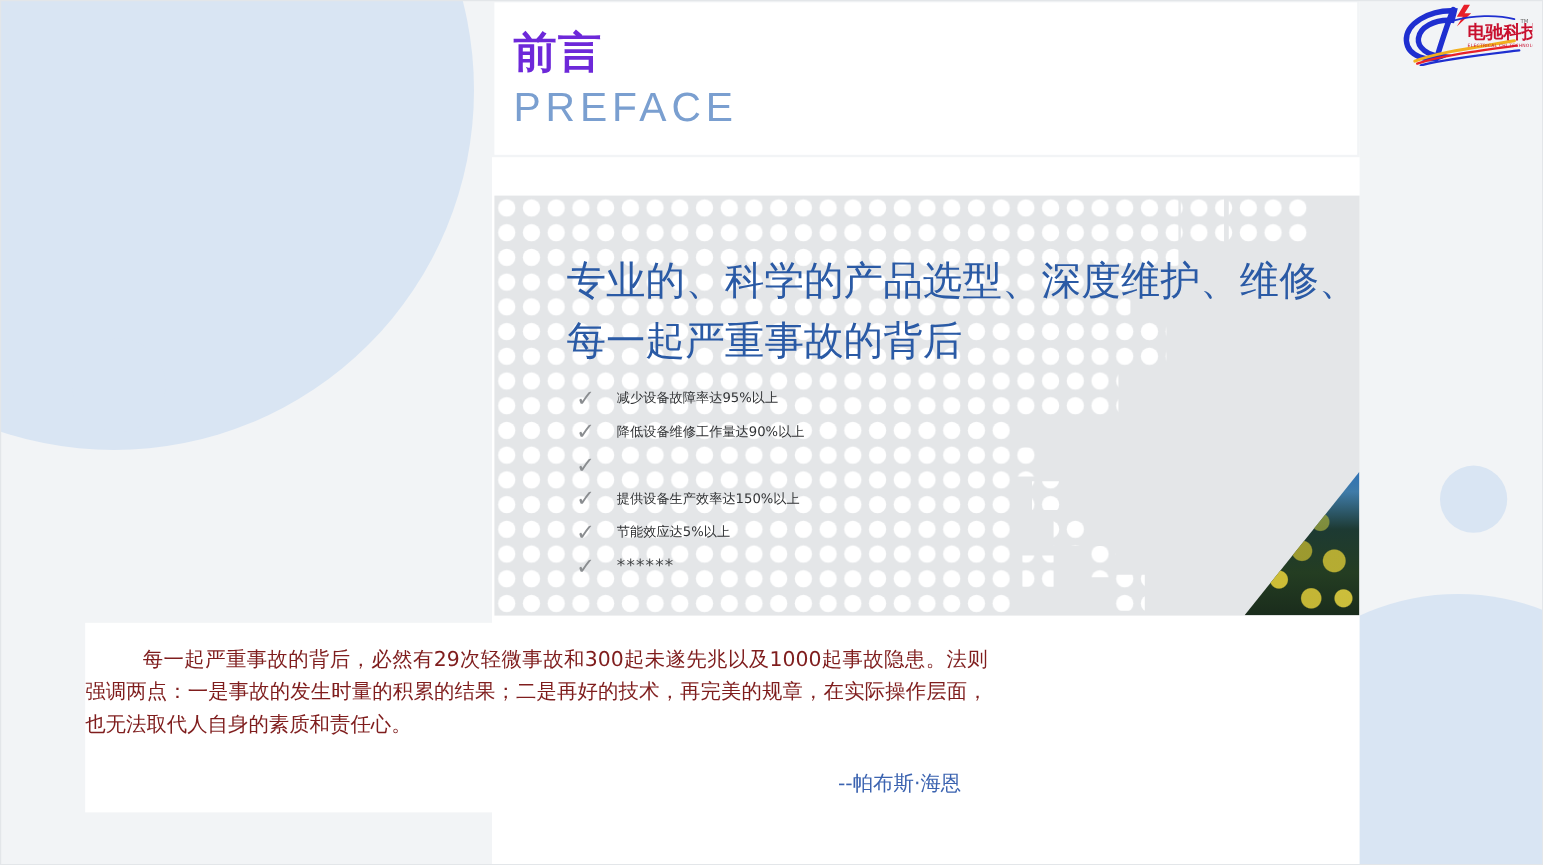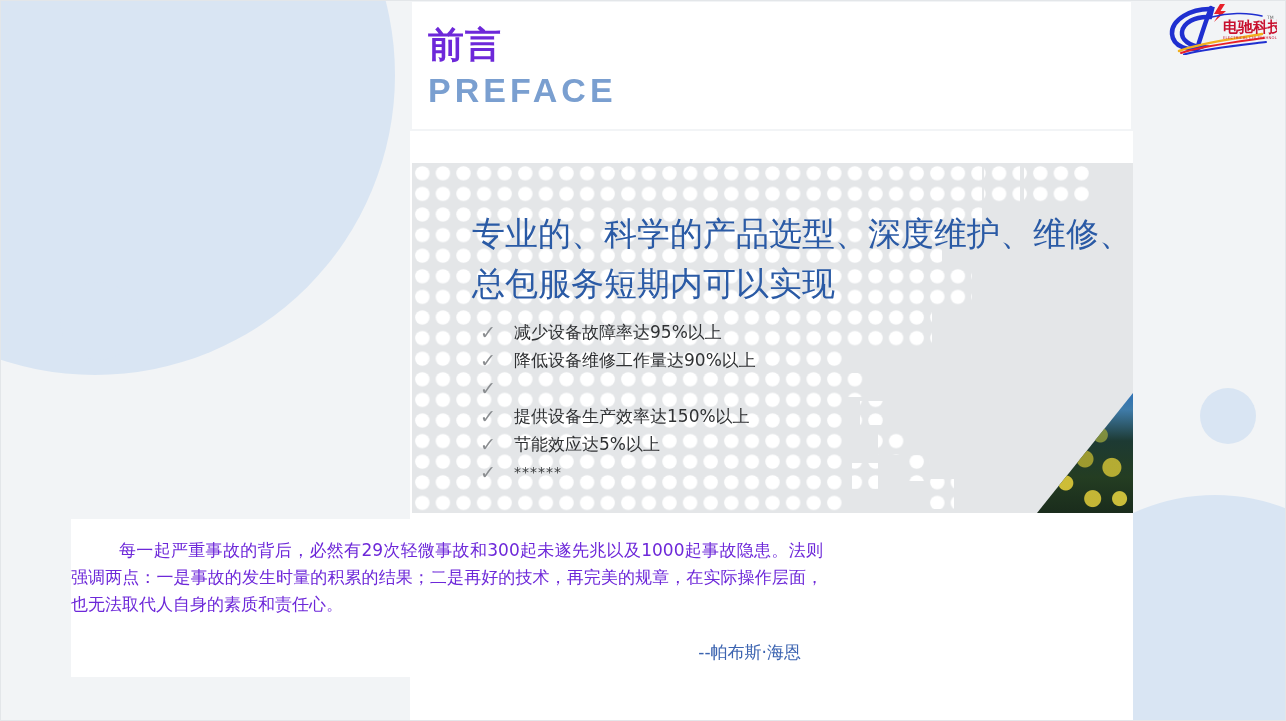--- a/index.html
+++ b/index.html
@@ -42,21 +42,21 @@
 
   
   .title-block{position:absolute;left:428px;top:24px;}
   .title-cn{
     font-size:36px;font-weight:bold;color:#6d28d9;
     line-height:42px;letter-spacing:1px;
     font-family:"DejaVu Sans","Liberation Sans",sans-serif;
   }
   .title-en{
     font-size:34px;color:#7a9fd0;line-height:44px;
-    letter-spacing:4px;font-weight:700;margin-top:2px;
+    letter-spacing:4px;font-weight:400;margin-top:2px;
   }
 
   
   .logo{
     position:absolute;left:1164px;top:3px;width:113px;height:52px;
   }
 
   
   .mapbox{
     position:absolute;left:412px;top:163px;width:721px;height:350px;
@@ -94,34 +94,34 @@
   
   .checklist{position:absolute;left:68px;top:155px;}
   .check-row{
     display:flex;align-items:center;height:28px;margin-bottom:0px;
   }
   .check-icon{
     width:34px;font-size:19px;color:#8a8d90;line-height:28px;
     font-family:"DejaVu Sans",sans-serif;
   }
   .check-text{
-    font-size:17px;color:#2f3133;line-height:28px;
+    font-size:11px;color:#2f3133;line-height:28px;
     font-family:"DejaVu Sans","Liberation Sans",sans-serif;
   }
   .check-row.stars .check-text{font-size:14px;letter-spacing:1px;color:#3a3c3e;}
 
   
   .quotebox{
     position:absolute;left:71px;top:519px;width:752px;height:158px;
     background:#ffffff;
   }
   .quote-text{
     position:absolute;left:0px;top:18px;width:752px;
     font-family:"DejaVu Sans","Liberation Sans",sans-serif;
-    font-size:17px;line-height:27px;color:#6d28d9;
+    font-size:17px;line-height:27px;color:#7f1d1d;
     text-indent:48px;text-align:justify;
   }
   .quote-attr{
     position:absolute;right:22px;top:122px;
     font-family:"DejaVu Sans","Liberation Sans",sans-serif;
     font-size:17px;color:#3b63b0;text-align:right;
   }
 
   
   .page-edge{
@@ -195,21 +195,21 @@
           <rect x="492" y="292" width="26" height="26"></rect>
           <rect x="440" y="300" width="26" height="26"></rect>
           <rect x="514" y="316" width="28" height="30"></rect>
         </clipPath>
       </defs>
       <rect x="0" y="0" width="721" height="350" fill="url(#dotgrid)" clip-path="url(#mapclip)"></rect>
     </svg>
 
     <div class="mapbox-heading">
       <span>专业的、科学的产品选型、深度维护、维修、</span>
-      <span class="l2">总包服务短期内可以实现</span>
+      <span class="l2">每一起严重事故的背后</span>
     </div>
 
     <div class="checklist">
       <div class="check-row">
         <span class="check-icon">✓</span>
         <span class="check-text">减少设备故障率达95%以上</span>
       </div>
       <div class="check-row">
         <span class="check-icon">✓</span>
         <span class="check-text">降低设备维修工作量达90%以上</span>

